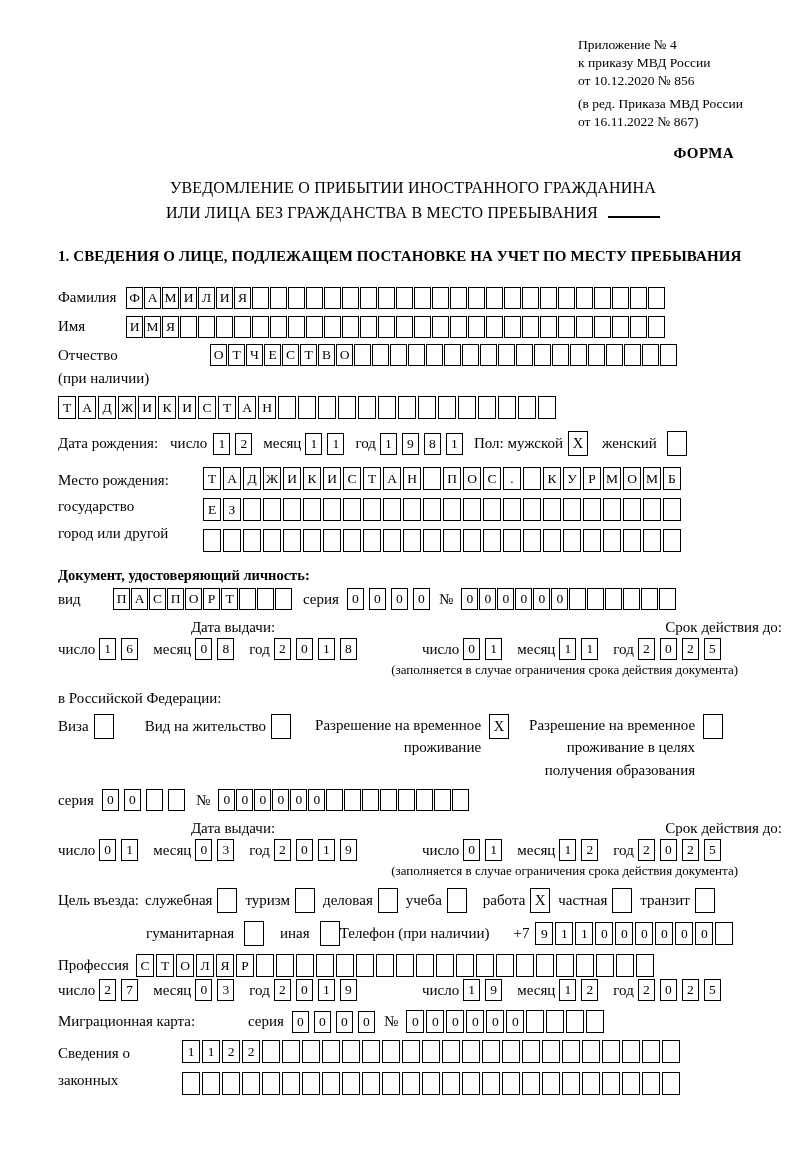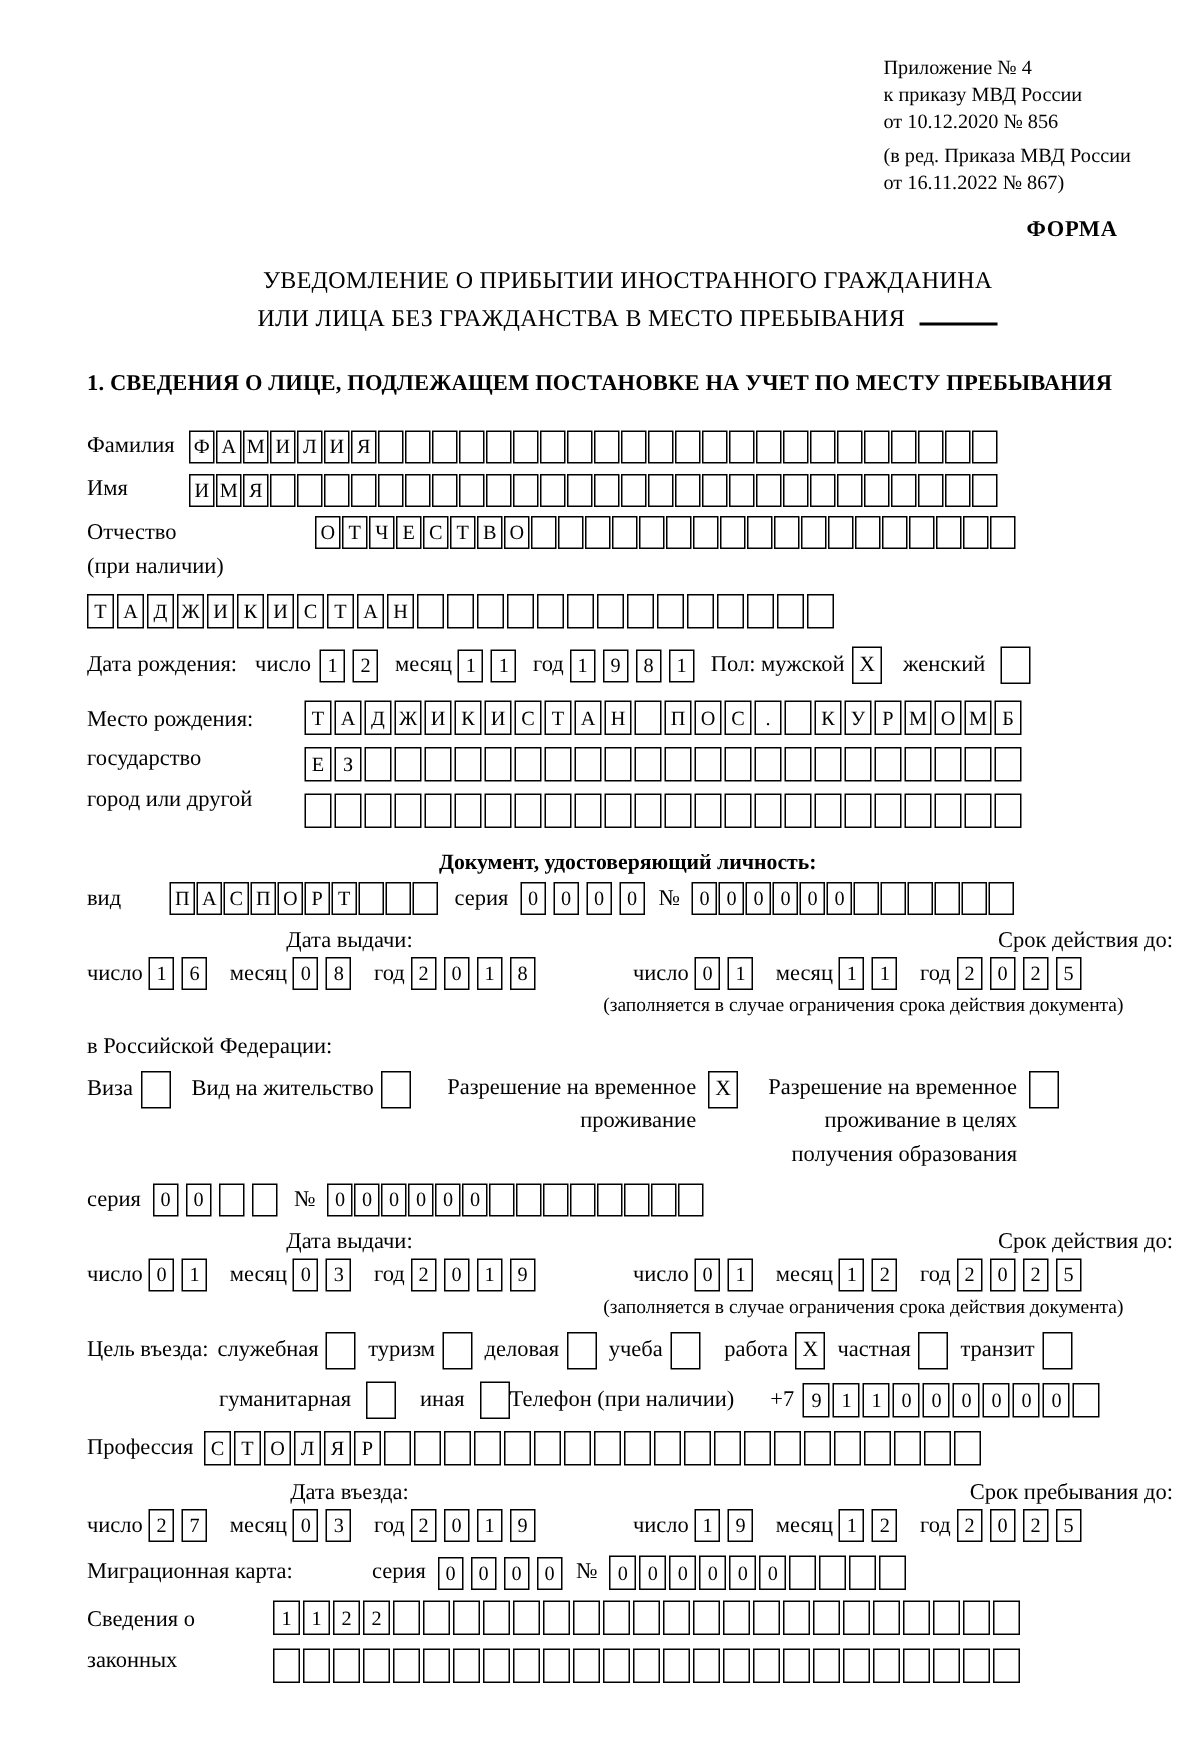--- a/index.html
+++ b/index.html
@@ -1,19 +1,19 @@
 <!DOCTYPE html>
 <html><head>
 <meta charset="utf-8">
 <style>
   *{box-sizing:border-box;margin:0;padding:0}
   html,body{background:#fff}
   body{width:800px;height:1163px;color:#000;
        font-family:"Liberation Serif","DejaVu Serif",serif;font-size:15px}
-  .page{width:800px;height:1134px;padding:36px 21px 0 58px;overflow:hidden;position:relative}
+  .page{width:800px;height:1134px;padding:36px 32px 0 58px;overflow:hidden;position:relative}
 
   .hdr{margin-left:auto;width:190px;font-size:13.5px;line-height:1.32}
   .hdr .gap{height:6px}
   .forma{text-align:right;padding-right:34px;font-weight:bold;margin-top:14px;letter-spacing:.4px}
 
   .title{text-align:center;font-weight:normal;font-size:16px;margin-top:14px;line-height:1.55;letter-spacing:.2px}
   .uline{display:inline-block;width:52px;border-bottom:2px solid #000;height:13px;margin-left:10px}
 
   .sec{font-weight:bold;font-size:15px;margin-top:22px;letter-spacing:.1px}
 
@@ -29,21 +29,21 @@
   .boxes.wide .box{width:18px;margin-right:2px;height:23px}
   .boxes.sp .box{margin-right:5px}
   .stack .boxes{margin-bottom:8px}
 
   .cb{display:inline-flex;align-items:center;justify-content:center;flex:none;
       width:20px;height:25px;border:1.6px solid #000;font-size:14.5px;background:#fff}
 
   .twoline{line-height:1.55}
   .note{font-size:13px}
   .note-r{text-align:right;padding-right:30px;margin-top:2px}
-  .dochead{text-align:center;font-weight:bold;margin-top:7px;font-size:14.5px}
+  .dochead{font-weight:bold;margin-top:7px;font-size:14.5px}
 
   .dh{display:flex;margin-top:9px}
   .dh-left{width:350px;text-align:center;flex:none}
   .dh-right{width:360px;text-align:right;flex:none;margin-left:14px}
   .dgroup{display:flex;align-items:center;flex:none}
   .dgl{width:350px}
   .dsep{width:14px;flex:none}
   .dlab{margin-right:4px;flex:none}
   .dml{margin-left:10px}
   .pair{display:flex;align-items:center;flex:none}
@@ -414,21 +414,21 @@
 
   <div style="margin-top:8px;line-height:1.7">
     <div>в Российской Федерации:</div>
   </div>
 
   <div class="rowt" style="margin-top:2px">
     <span class="pair">
       <span>Виза</span>
       <span class="cb"></span>
     </span>
-    <span class="pair" style="margin-left:14px">
+    <span class="pair" style="margin-left:31px">
       <span>Вид на жительство</span>
       <span class="cb"></span>
     </span>
     <span class="chk-col" style="margin-left:24px">
       <span class="txt">
         <div>Разрешение на временное</div>
         <div>проживание</div>
       </span>
       <span class="cb" style="margin-left:8px">X</span>
     </span>
@@ -598,24 +598,20 @@
         <span class="box"></span>
         <span class="box"></span>
         <span class="box"></span>
         <span class="box"></span>
         <span class="box"></span>
         <span class="box"></span>
         <span class="box"></span>
       </span>
   </div>
 
-  <div class="dh" style="margin-top:10px">
-    <div class="dh-left">Дата въезда:</div>
-    <div class="dh-right">Срок пребывания до:</div>
-  </div>
   <div class="row" style="margin-top:2px">
     <span class="dgroup dgl">
       <span class="dlab">число</span>
       <span class="boxes sp">
           <span class="box">2</span>
           <span class="box">7</span>
         </span>
       <span class="dlab dml">месяц</span>
       <span class="boxes sp">
           <span class="box">0</span>

